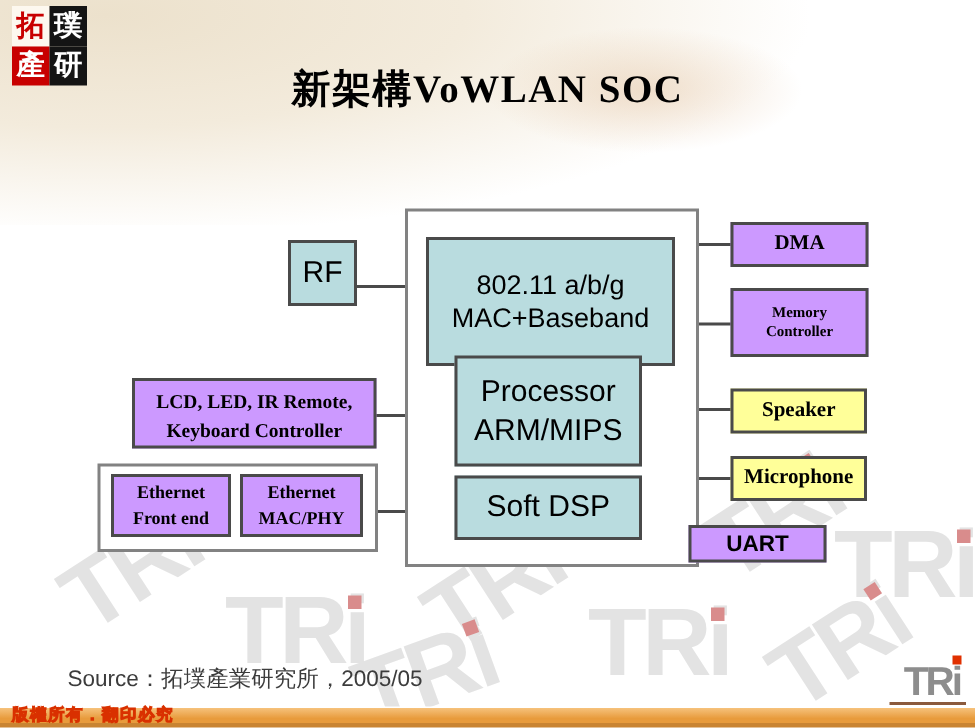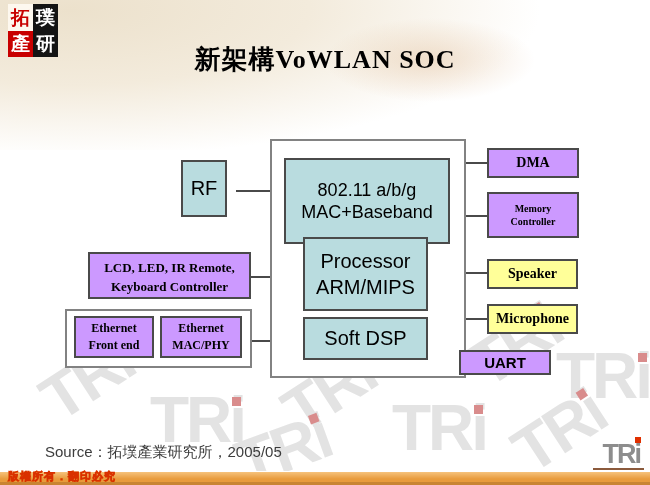--- a/index.html
+++ b/index.html
@@ -51,21 +51,21 @@
     display:flex;flex-direction:column;align-items:center;justify-content:center;
     text-align:center;color:#000;}
   .cyan{background:#b9dcdf;}
   .purple{background:#cc99ff;}
   .yellow{background:#ffff99;align-items:center;}
   .sans{font-family:"Liberation Sans","DejaVu Sans",sans-serif;font-weight:normal;}
   .serifb{font-family:"Liberation Serif","DejaVu Serif",serif;font-weight:bold;}
   .hline{position:absolute;height:2px;background:#4a4a4a;z-index:1;}
 
   
-  .b-rf{left:181px;top:160px;width:46px;height:57px;font-size:20px;}
+  .b-rf{left:192px;top:160px;width:46px;height:44px;font-size:20px;}
   .b-soc{left:270px;top:139px;width:196px;height:239px;}
   .b-mac{left:284px;top:158px;width:166px;height:86px;font-size:18px;line-height:1.25;}
   .b-arm{left:303px;top:237px;width:125px;height:74px;font-size:20px;line-height:1.3;}
   .b-dsp{left:303px;top:317px;width:125px;height:43px;font-size:20px;}
   .b-lcd{left:88px;top:252px;width:163px;height:47px;font-size:13px;line-height:1.45;justify-content:flex-end;}
   .b-ethc{left:65px;top:309px;width:187px;height:59px;}
   .b-ethf{left:74px;top:316px;width:80px;height:42px;font-size:12px;line-height:1.4;}
   .b-ethm{left:160px;top:316px;width:82px;height:42px;font-size:12px;line-height:1.4;}
   .b-dma{left:487px;top:148px;width:92px;height:30px;font-size:14px;}
   .b-mem{left:487px;top:192px;width:92px;height:46px;font-size:10px;line-height:1.35;}

